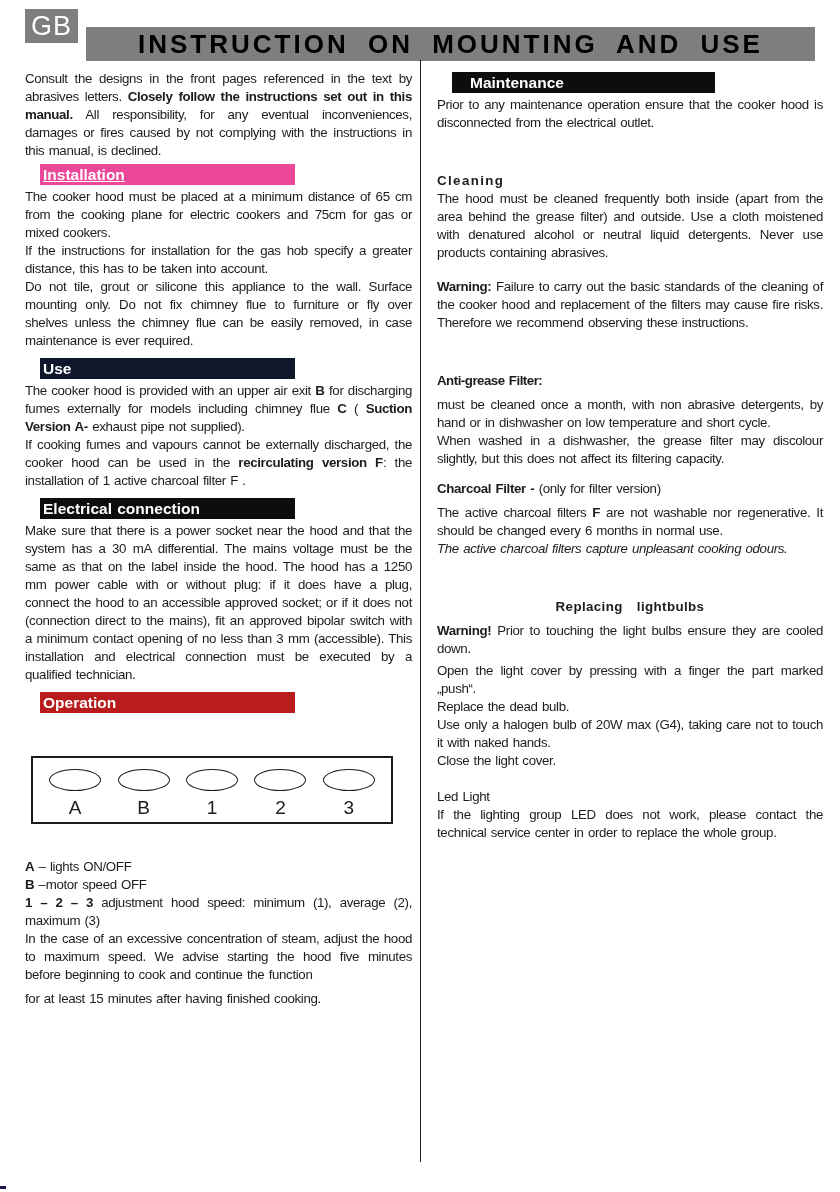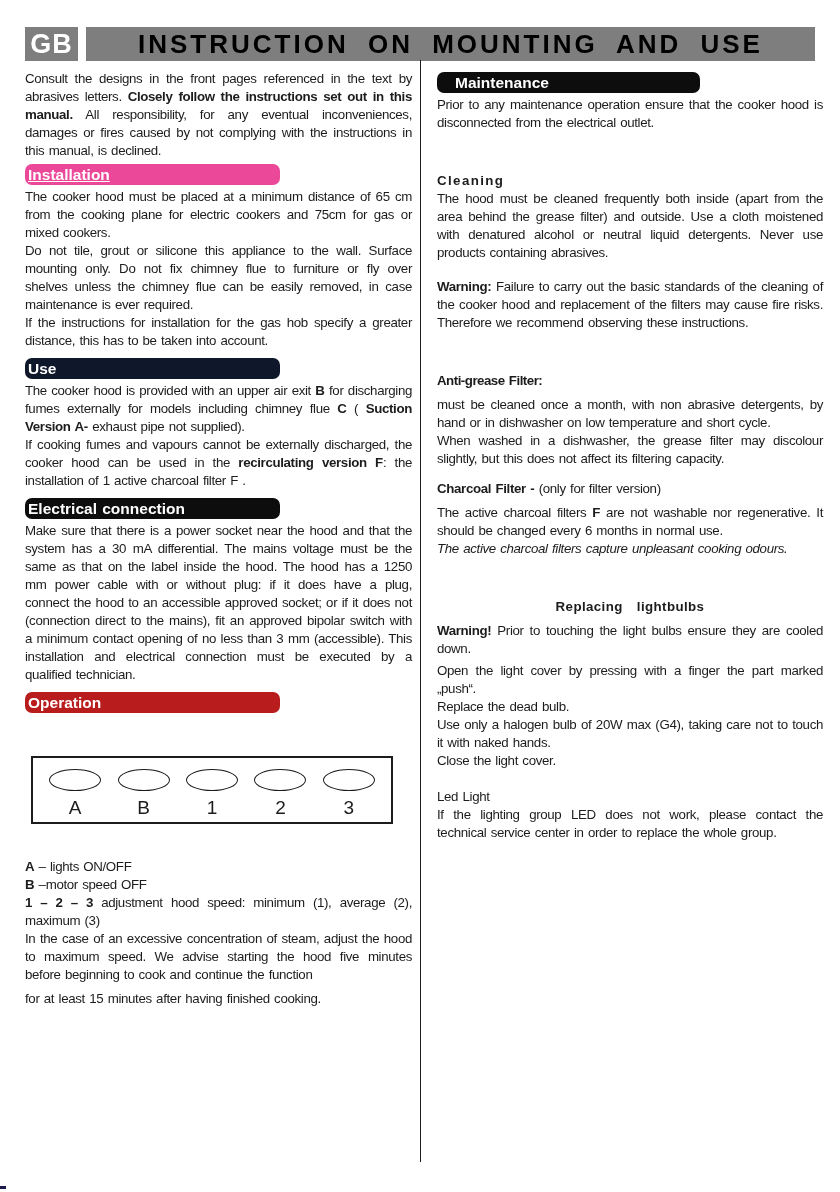--- a/index.html
+++ b/index.html
@@ -3,22 +3,22 @@
 <meta charset="utf-8">
 <style>
   html,body{margin:0;padding:0;}
   body{
     width:840px;height:1192px;background:#ffffff;position:relative;
     font-family:"Liberation Sans","DejaVu Sans",sans-serif;color:#1c1c1c;
     overflow:hidden;
   }
   
   .gb-badge{
-    position:absolute;left:25px;top:27px;width:53px;height:34px;
-    background:#7e7e7e;color:#fff;font-weight:bold;font-size:27px;
+    position:absolute;left:25px;top:9px;width:53px;height:34px;
+    background:#7e7e7e;color:#fff;font-weight:normal;font-size:27px;
     display:flex;align-items:center;justify-content:center;letter-spacing:1px;
   }
   .title-bar{
     position:absolute;left:86px;top:27px;width:729px;height:34px;
     background:#7e7e7e;color:#000000;font-weight:bold;font-size:26px;
     display:flex;align-items:center;justify-content:center;
     letter-spacing:3px;word-spacing:9px;white-space:nowrap;
   }
   
   .divider{position:absolute;left:420px;top:60px;width:1px;height:1102px;background:#1c1c1c;}
@@ -26,21 +26,21 @@
     position:absolute;top:70px;font-size:13.3px;line-height:18px;
     text-align:justify;letter-spacing:-0.35px;word-spacing:1px;
   }
   .col-left{left:25px;width:387px;}
   .col-right{left:437px;width:386px;}
   p{margin:0;}
   
   .bar{
     background:#0d0d0d;color:#ffffff;font-weight:bold;font-size:15.5px;
     line-height:21px;height:21px;width:252px;padding-left:3px;
-    letter-spacing:0;text-align:left;margin:2px 0 3px 0;border-radius:7px;
+    letter-spacing:0;text-align:left;margin:2px 0 3px 15px;
   }
   .bar-maintenance{width:245px;padding-left:18px;margin-top:2px;}
   .mt4{margin-top:4px;}.mt6{margin-top:6px;}.mt8{margin-top:8px;}
   .mt12{margin-top:12px;}.mt16{margin-top:16px;}
   .mt18{margin-top:18px;}.mt20{margin-top:20px;}
   
   .h{font-weight:bold;text-align:left;margin-top:40px;}
   .h-clean{letter-spacing:1.4px;}
   .h-bulbs{word-spacing:10px;letter-spacing:0.4px;text-align:center;}
   .h-tight{letter-spacing:-0.5px;}
@@ -69,22 +69,22 @@
 <div class="title-bar" style="background: rgb(126, 126, 126);">INSTRUCTION ON MOUNTING AND USE</div>
 
 <div class="divider"></div>
 
 <div class="col col-left">
 
   <p><span>Consult the designs in the front pages referenced in the text by abrasives letters.  </span><span style="font-weight: bold;">Closely follow the instructions set out in this manual.</span><span> All responsibility,  for any eventual inconveniences, damages or fires caused by not complying with the instructions in this manual,  is declined.</span></p>
 
   <div class="bar mt4" style="background: #ec4899; text-decoration: underline;">Installation</div>
   <p><span>The cooker hood must be placed at a minimum distance of 65 cm from the cooking plane for electric cookers and 75cm for gas or mixed cookers.</span></p>
+  <p><span>If the instructions for installation for the gas hob specify a greater distance, this has to be taken into account.</span></p>
   <p><span>Do not tile, grout or silicone this appliance to the wall. Surface mounting only. Do not fix chimney flue to furniture or fly over shelves unless the chimney flue can be easily removed, in case maintenance is ever required.</span></p>
-  <p><span>If the instructions for installation for the gas hob specify a greater distance, this has to be taken into account.</span></p>
 
   <div class="bar mt8" style="background: #0f172a;">Use</div>
   <p><span>The cooker hood is provided with an upper air exit </span><span style="font-weight: bold;">B</span><span> for discharging fumes externally for models including chimney flue </span><span style="font-weight: bold;">C</span><span> ( </span><span style="font-weight: bold;">Suction Version A-</span><span> exhaust pipe not supplied).</span></p>
   <p><span>If cooking fumes and vapours cannot be externally discharged, the cooker hood can be used in the </span><span style="font-weight: bold;">recirculating version F</span><span>: the installation of 1 active charcoal filter F .</span></p>
 
   <div class="bar mt8" style="background: rgb(13, 13, 13);">Electrical connection</div>
   <p><span>Make sure that there is a power socket near the hood and that the system has a 30 mA differential. The mains voltage must be the same as that on the label inside the hood. The hood has a 1250 mm power cable with or without plug: if it does have a plug, connect the hood to an accessible approved socket; or if it does not (connection direct to the mains), fit an approved bipolar switch with a minimum contact opening of no less than 3 mm (accessible). This installation and electrical connection must be executed by a qualified technician.</span></p>
 
   <div class="bar mt8" style="background: #b91c1c;">Operation</div>
 

